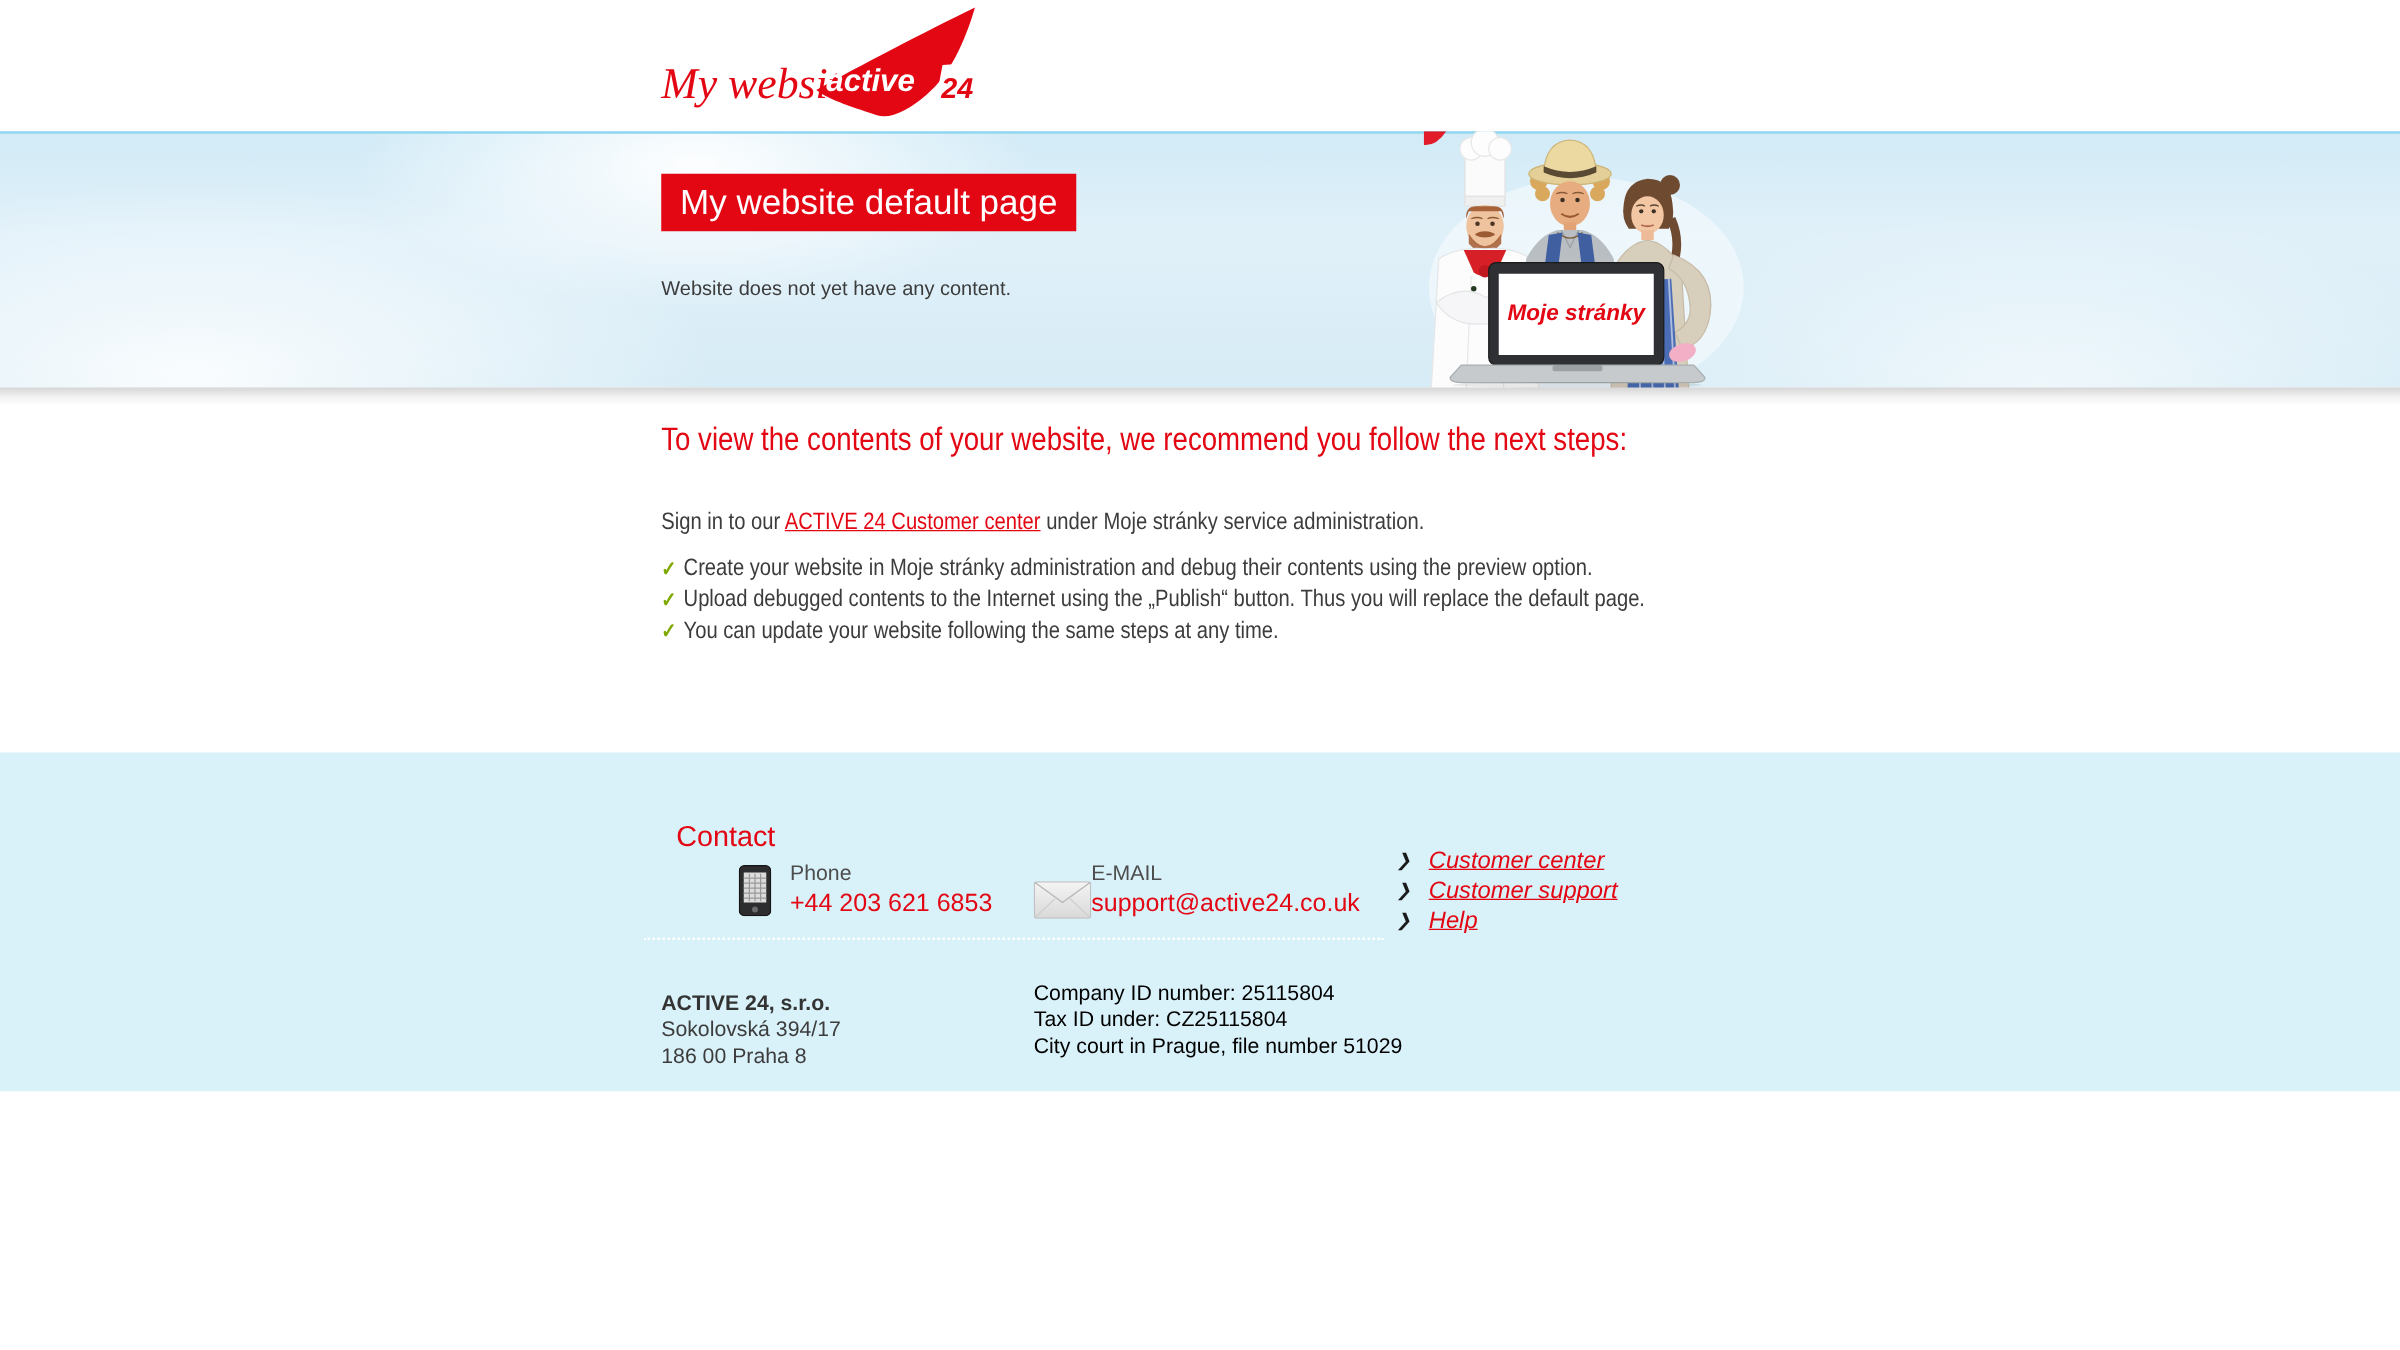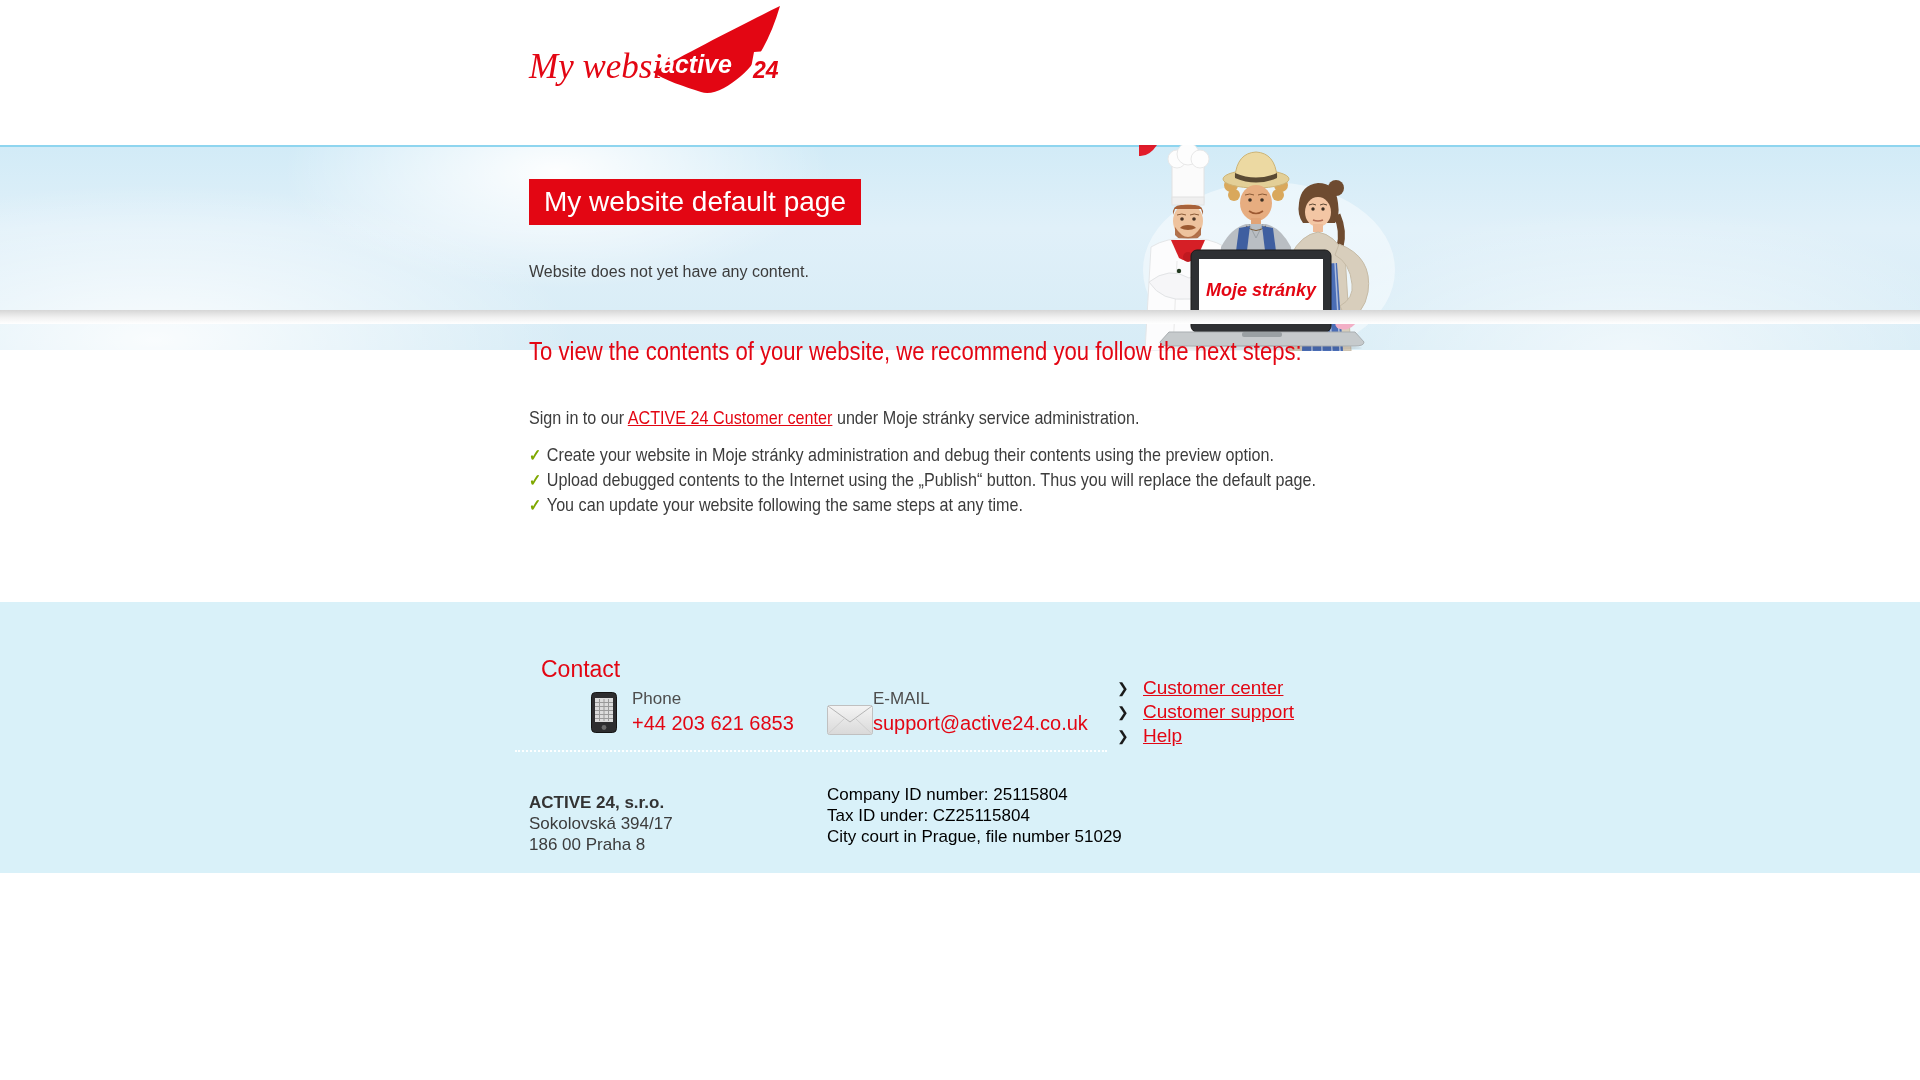--- a/index.html
+++ b/index.html
@@ -20,21 +20,20 @@
 
   
   .banner {
     position:absolute; top:105px; left:0; width:1920px; height:205px;
     border-top:2px solid #8ed5ef;
     background:
       radial-gradient(ellipse 420px 180px at 29% 12%, rgba(255,255,255,0.95), rgba(255,255,255,0) 65%),
       radial-gradient(ellipse 700px 260px at 8% 95%, rgba(255,255,255,0.85), rgba(255,255,255,0) 60%),
       radial-gradient(ellipse 600px 240px at 85% 100%, rgba(255,255,255,0.6), rgba(255,255,255,0) 60%),
       linear-gradient(180deg, #d2ebf7 0%, #e0f0f9 40%, #d7ecf6 100%);
-    margin-top: 40px;
   }
   .banner-shadow {
     position:absolute; top:310px; left:0; width:1920px; height:14px;
     background:linear-gradient(180deg, #d6d6d6 0%, #f2f2f2 55%, #ffffff 100%);
   }
   .banner-title-box {
     position:absolute; left:529px; top:32px; height:46px; line-height:46px;
     background:#e30613; color:#ffffff; font-size:28px; padding:0 15px; white-space:nowrap;
   }
   .banner-sub { position:absolute; left:529px; top:116px; font-size:16px; color:#3c3c3c; }
@@ -66,21 +65,21 @@
   .footer-heading {
     position:absolute; left:529px; top:42px; margin:12px;
     font-size:23px; font-weight:normal; color:#e30613;
   }
   .col-phone { position:absolute; left:551px; top:88px; display:flex; gap:15px; align-items:flex-start;padding-left:40px; }
   .col-email { position:absolute; left:827px; top:88px; display:flex; align-items:flex-end; }
   .contact-label { font-size:17px; line-height:18px; color:#4d4d4d; margin-bottom:3px; }
   .contact-value { font-size:20px; line-height:24px; color:#e30613; text-decoration:none; cursor:pointer; }
   .phone-icon-svg { margin-top:2px; }
   .email-icon-svg { margin-top:4px; }
-  .links { position:absolute; left:1117px; top:74px; list-style:none; margin:0; padding:0; }
+  .links { position:absolute; left:1117px; top:74px; list-style:none; margin:0; padding:0;font-style:italic; }
   .links li { height:24px; line-height:24px; white-space:nowrap; }
   .links .chev { display:inline-block; width:26px; font-size:14px; color:#1a1a1a; vertical-align:1px; }
   .links a { font-size:19px; color:#e30613; text-decoration:underline; cursor:pointer; }
   .dotted-sep { position:absolute; left:515px; top:148px; width:592px; border-top:2px dotted rgba(255,255,255,0.95); }
   .company-left  { position:absolute; left:529px; top:190px; font-size:17px; line-height:21px; color:#3c3c3c; }
   .company-right { position:absolute; left:827px; top:182px; font-size:17px; line-height:21px; color:#000000; }
   .company-name { font-weight:bold; color:#333; }
 </style>
 </head>
 <body>

